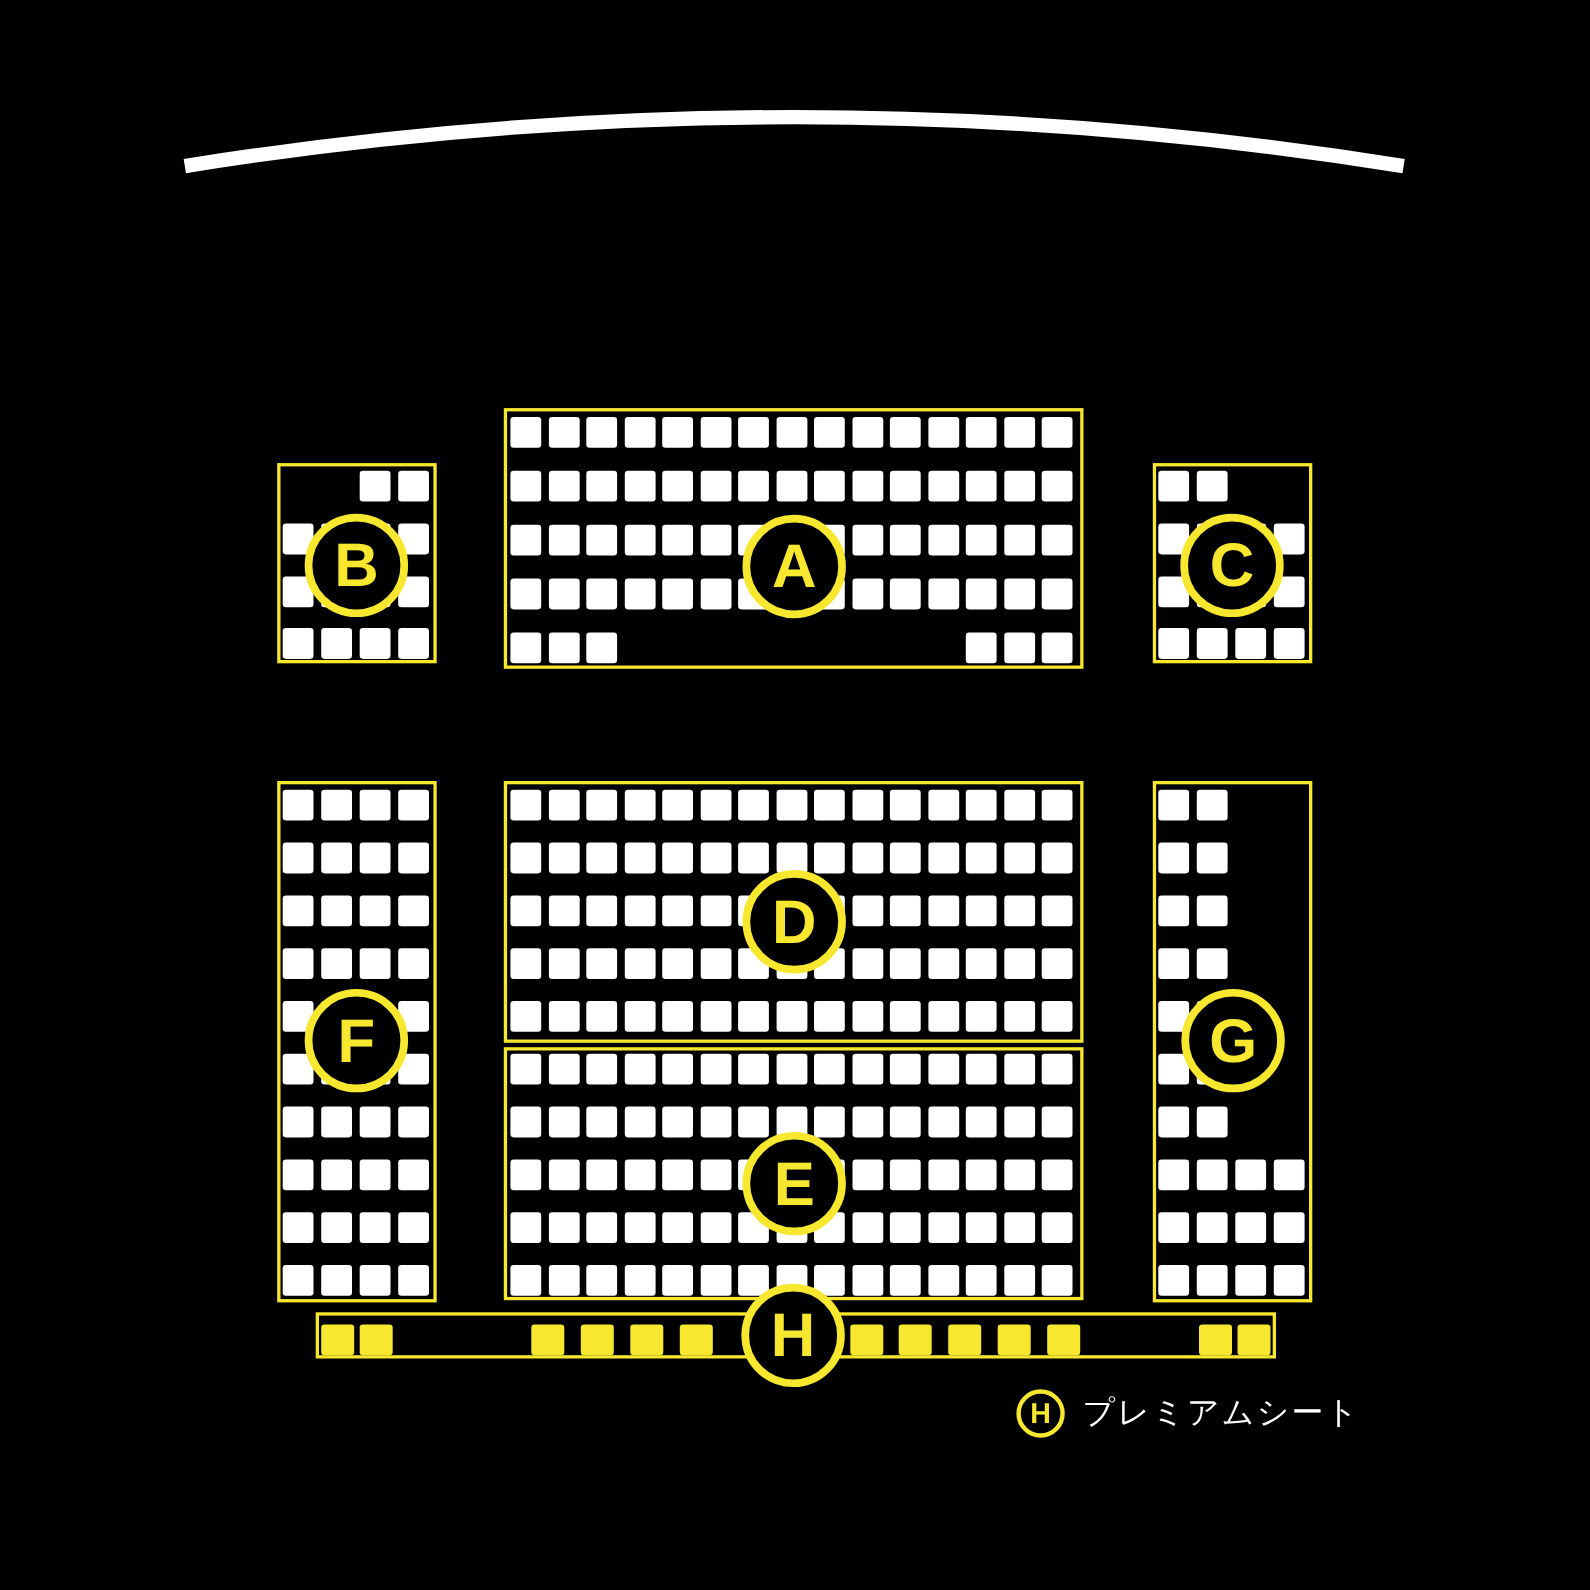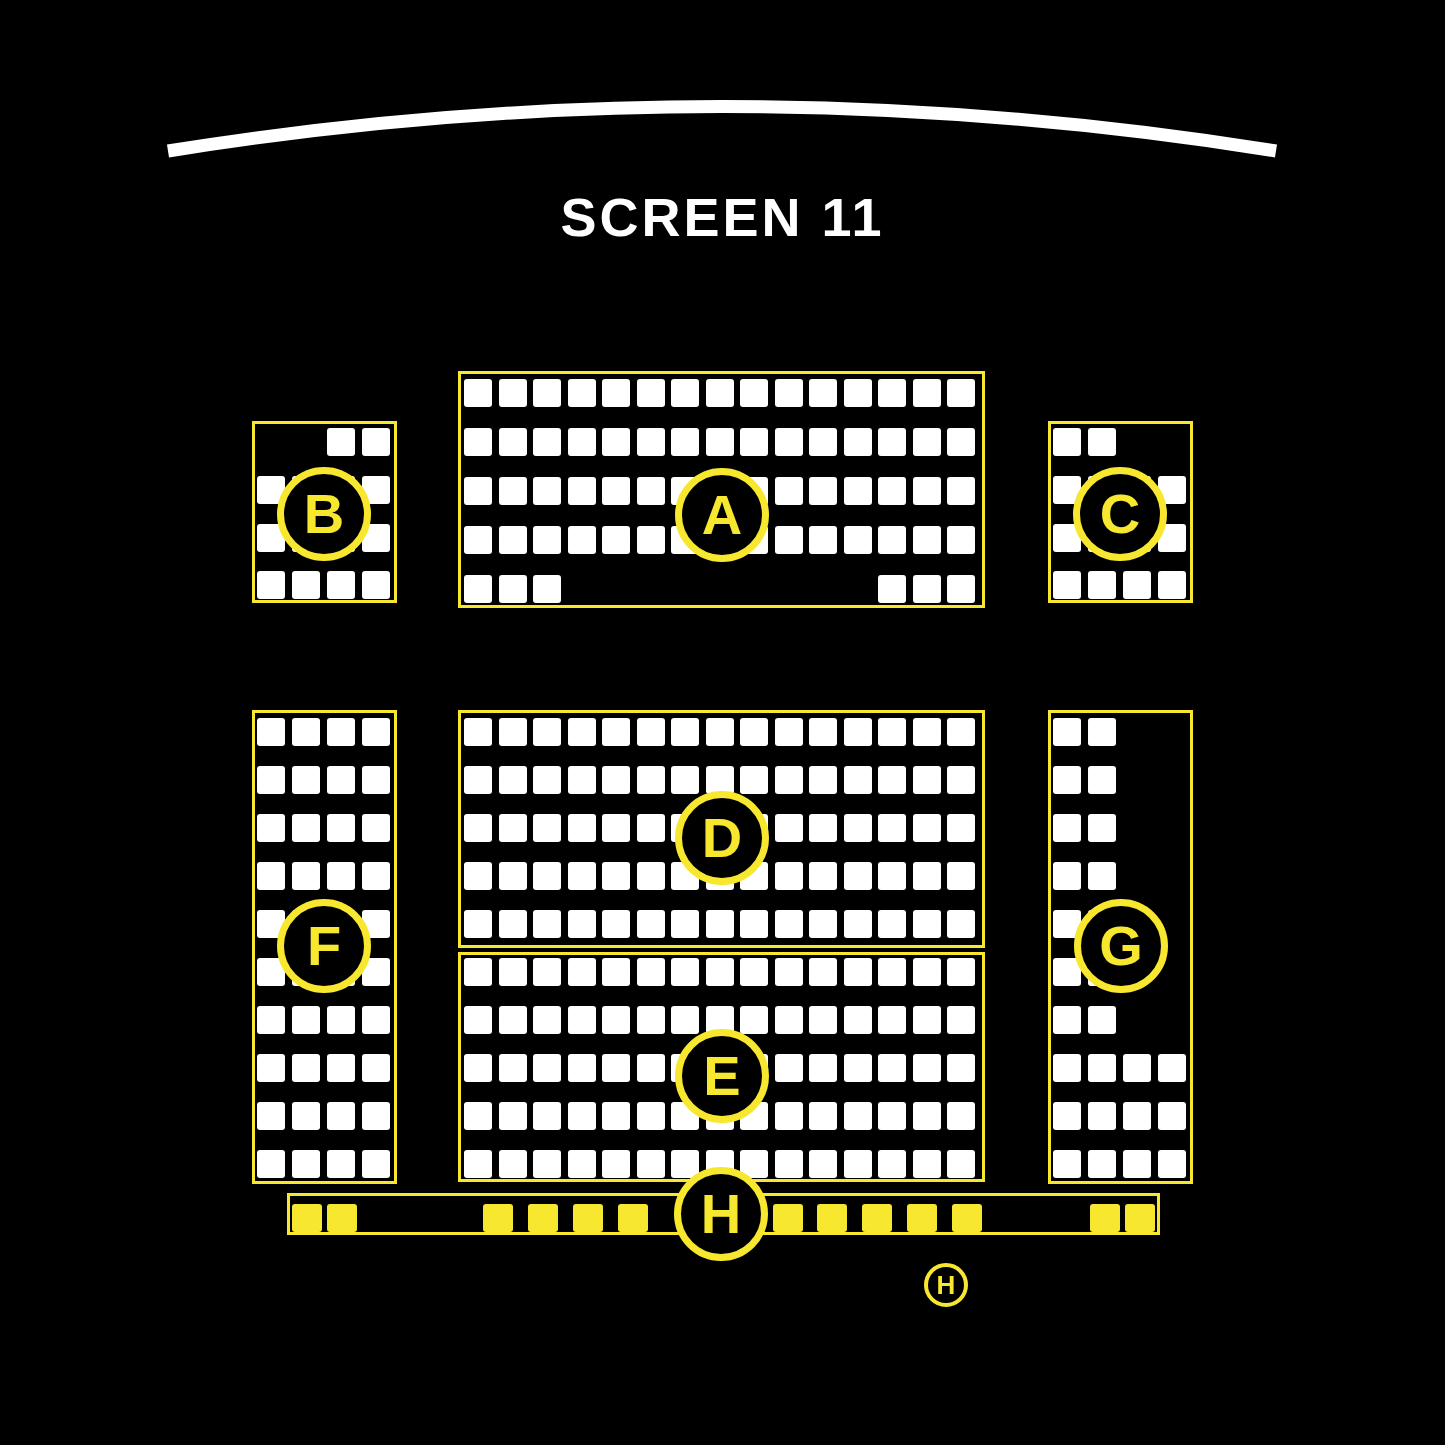--- a/index.html
+++ b/index.html
@@ -40,21 +40,20 @@
   }
 </style>
 </head>
 <body>
 
 <div id="stage">
   <svg id="screen-arc" width="1445" height="1445" viewBox="0 0 1445 1445">
     <path id="screen-arc-path" fill="none" stroke="#FFFFFF" d="M 168 151 Q 722 62 1276 151" stroke-width="13"></path>
   </svg>
 
-  <div id="screen-title">SCREEN 11</div>
 
   <div id="sections-layer">
       <div class="section-box" style="left: 458px; top: 371px; width: 527px; height: 237px;"></div>
       <div class="seat standard" style="left: 464px; top: 379px; width: 28px; height: 28px;"></div>
       <div class="seat standard" style="left: 498.5px; top: 379px; width: 28px; height: 28px;"></div>
       <div class="seat standard" style="left: 533px; top: 379px; width: 28px; height: 28px;"></div>
       <div class="seat standard" style="left: 567.5px; top: 379px; width: 28px; height: 28px;"></div>
       <div class="seat standard" style="left: 602px; top: 379px; width: 28px; height: 28px;"></div>
       <div class="seat standard" style="left: 636.5px; top: 379px; width: 28px; height: 28px;"></div>
       <div class="seat standard" style="left: 671px; top: 379px; width: 28px; height: 28px;"></div>
@@ -404,14 +403,15 @@
       <div class="seat premium" style="left: 1125px; top: 1204px; width: 30px; height: 28px;"></div>
       <div class="badge" style="left: 674px; top: 1167px; width: 94px; height: 94px;">
         <span>H</span>
       </div>
     </div>
 
   <div id="legend">
     <div id="legend-circle">
       <span>H</span>
     </div>
+    <span id="legend-label">プレミアムシート</span>
   </div>
 </div>
 
 </body></html>

